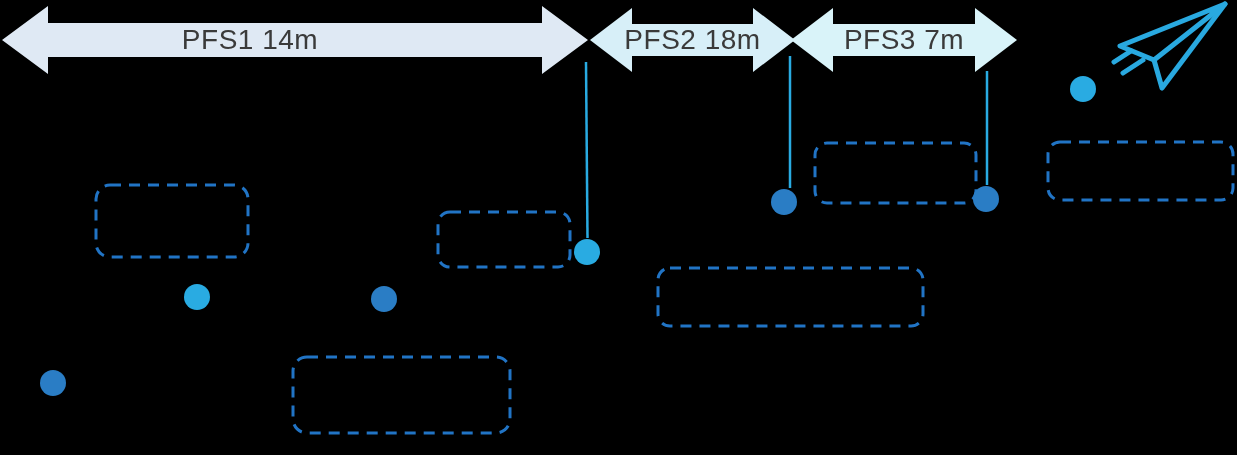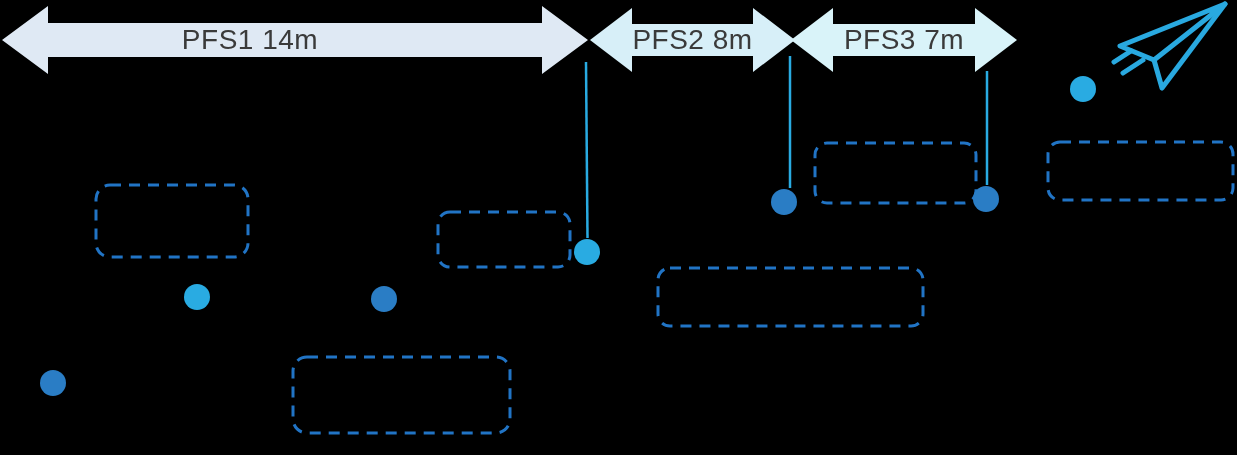--- a/index.html
+++ b/index.html
@@ -77,16 +77,16 @@
 
     <g fill="none" stroke-width="5" stroke-linejoin="round" stroke-linecap="round">
       <path d="M1225 4 L1120 46 L1154 60 Z" stroke="#29a9e0"></path>
       <path d="M1225 4 L1162 88 L1154 60" stroke="#29a9e0"></path>
       <path d="M1114 62 L1131 51" stroke="#29a9e0"></path>
       <path d="M1123 73 L1143 60" stroke="#29a9e0"></path>
     </g>
   </svg>
 
   <div class="phase-label p1">PFS1 14m</div>
-  <div class="phase-label p2">PFS2 8m</div>
+  <div class="phase-label p2">PFS2 18m</div>
   <div class="phase-label p3">PFS3 7m</div>
 
 </div>
 
 </body></html>

